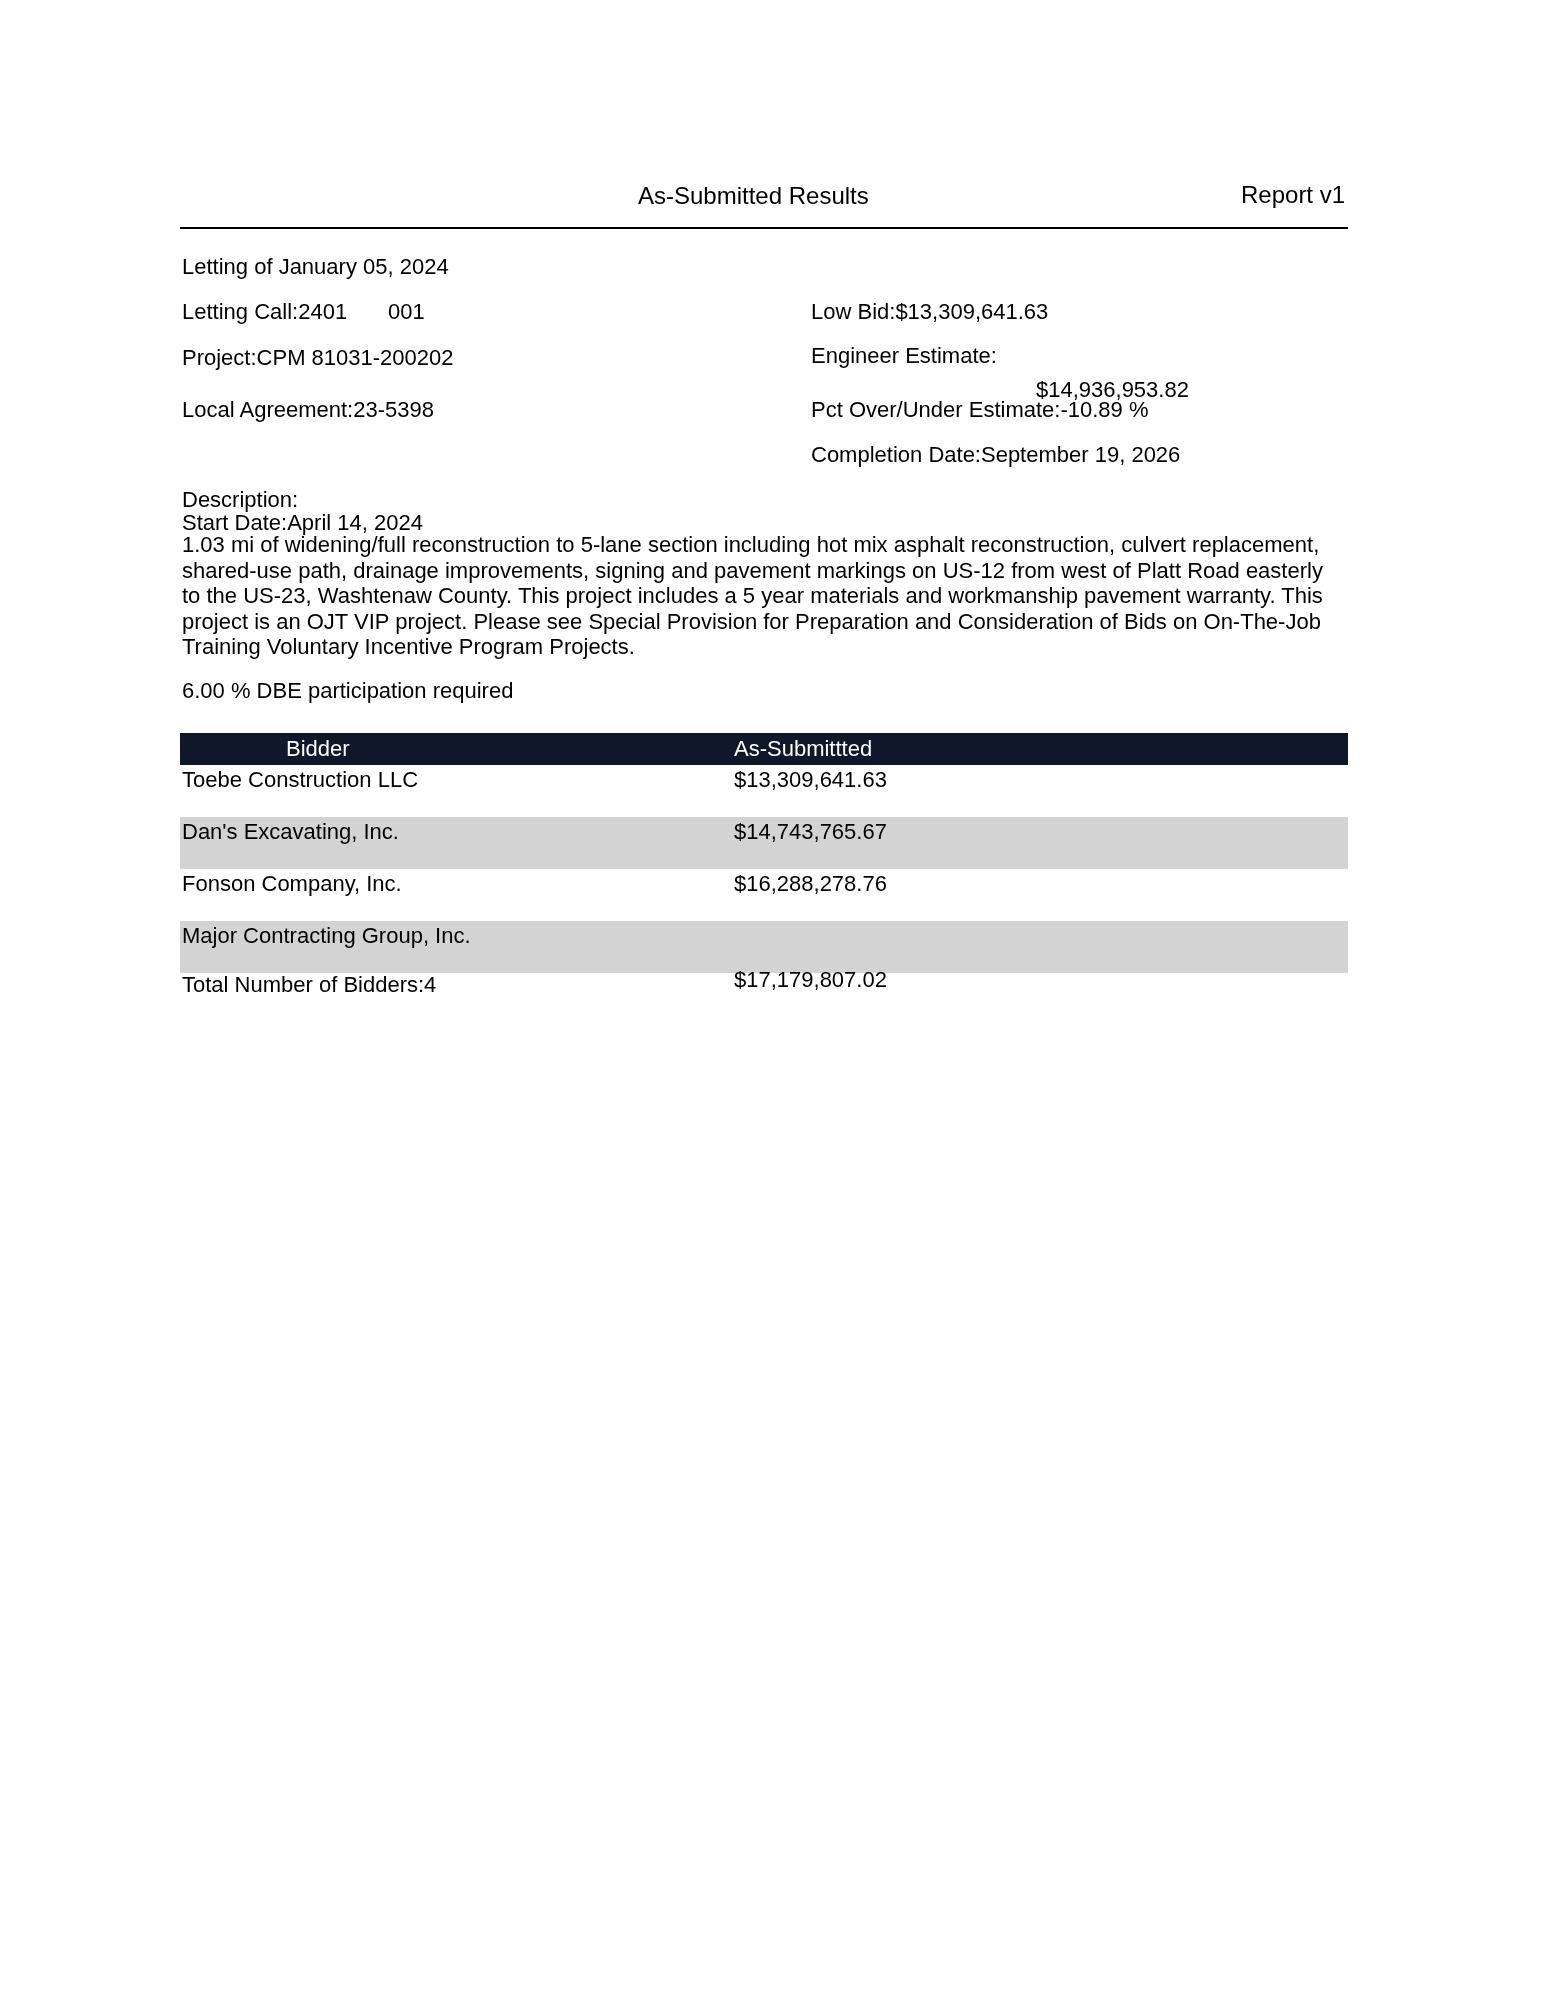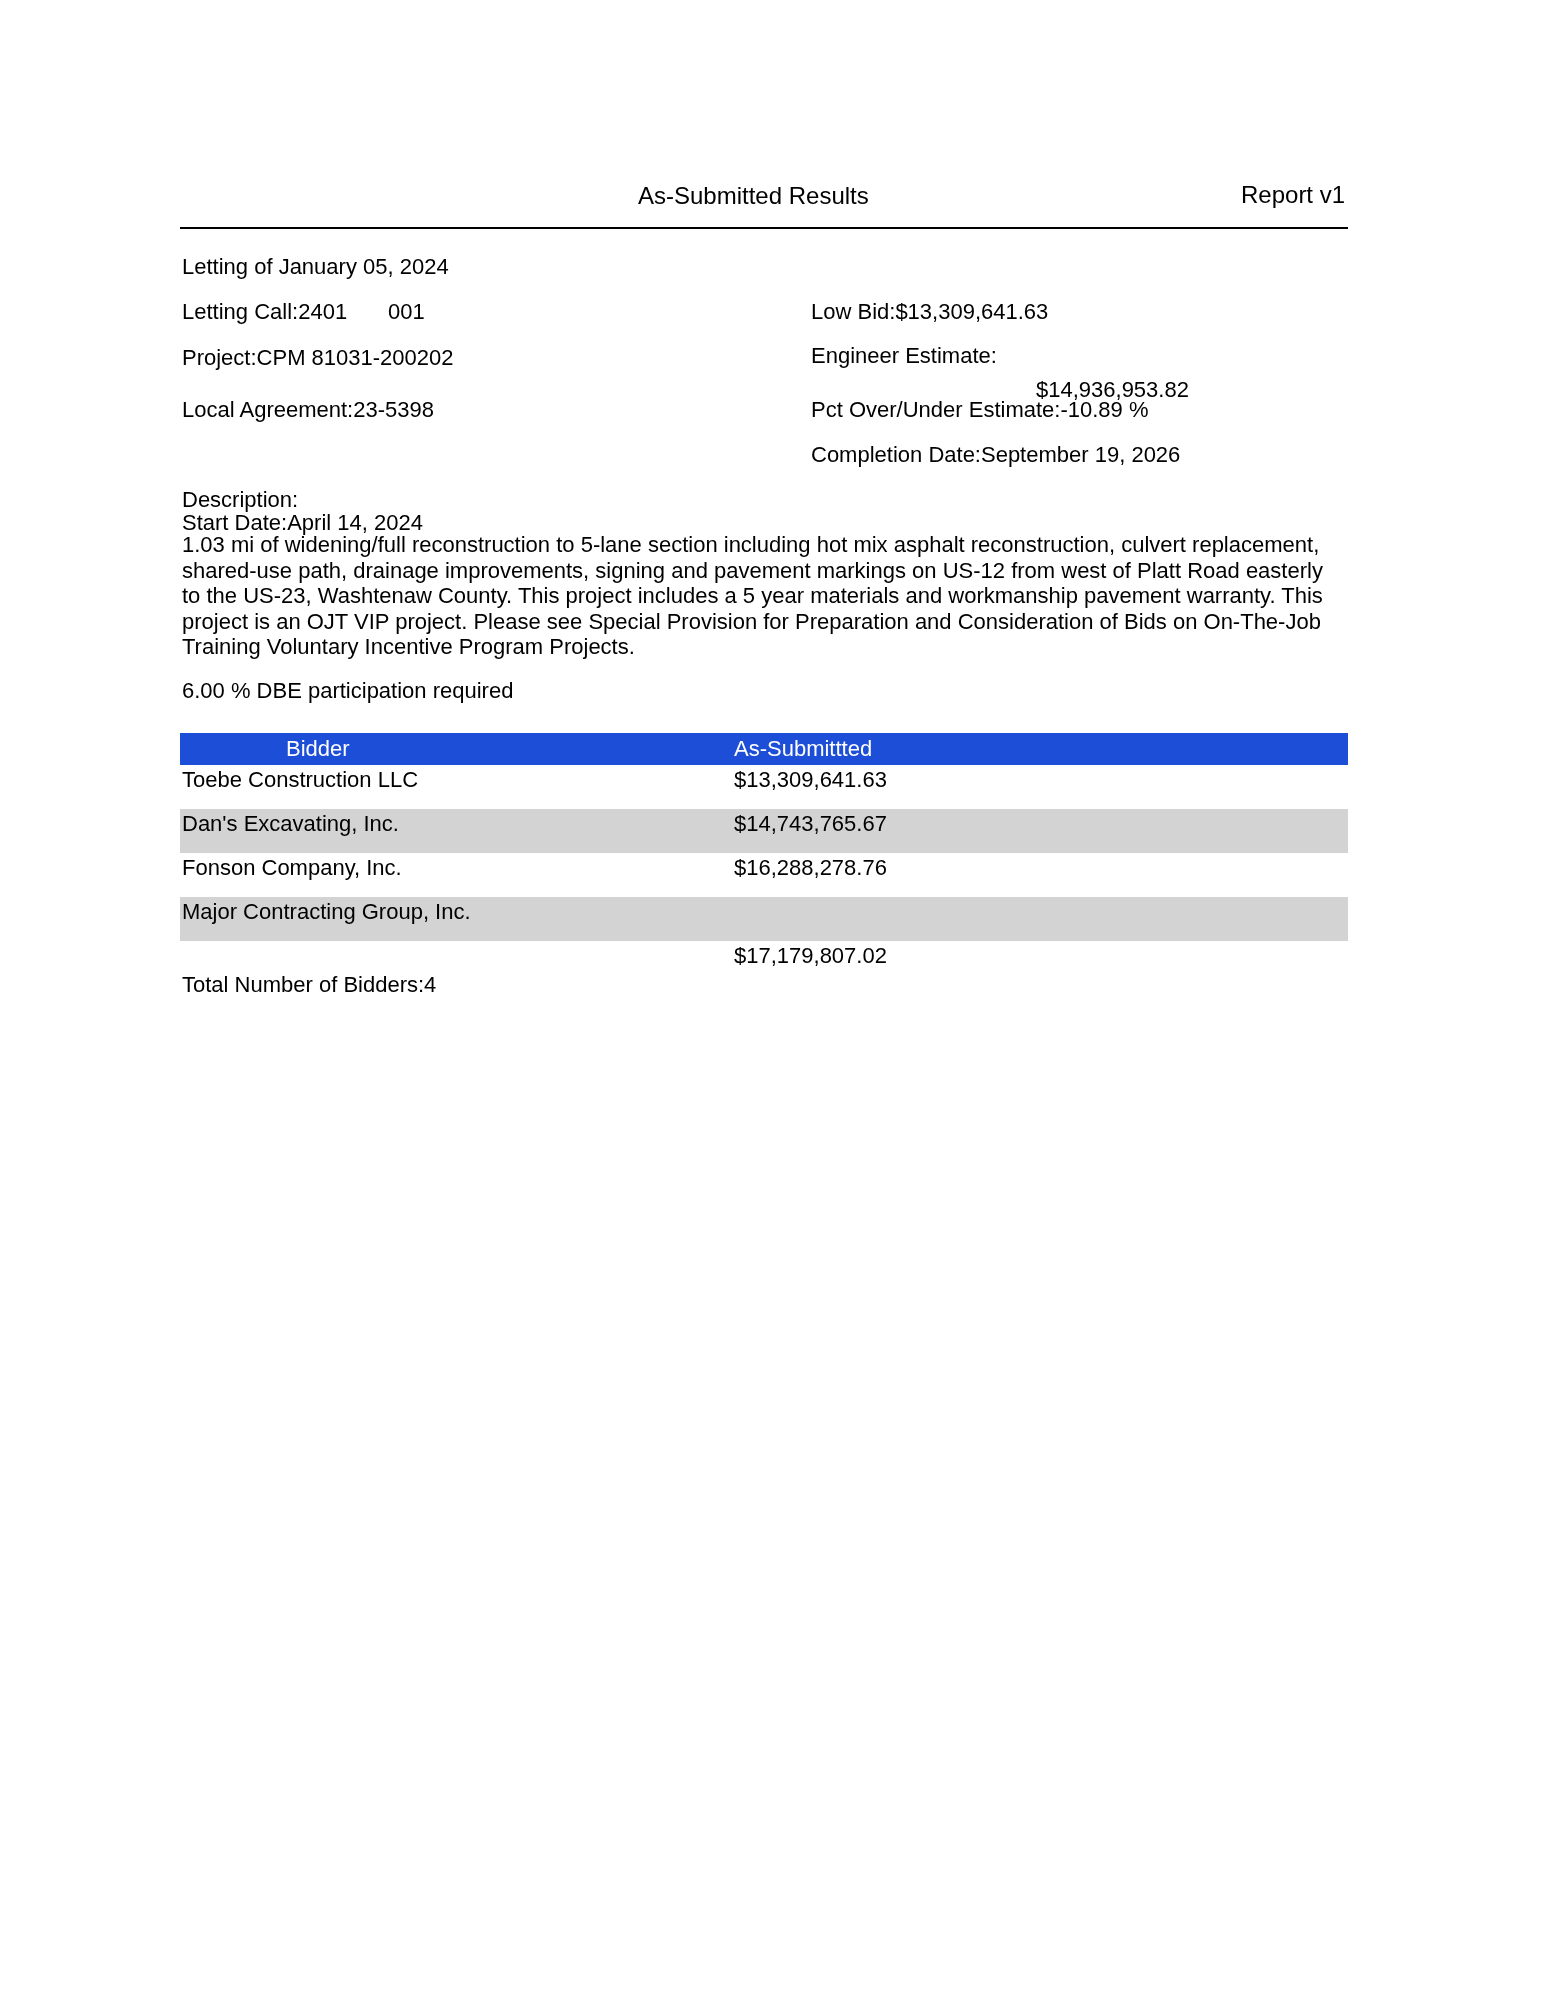--- a/index.html
+++ b/index.html
@@ -3,22 +3,22 @@
 <meta charset="utf-8">
 <style>
   html, body { margin:0; padding:0; background:#ffffff; }
   body { width:1545px; height:2000px; position:relative; overflow:hidden;
          font-family:"Liberation Sans", sans-serif; color:#000; font-size:22px; }
   .abs { position:absolute; white-space:nowrap; line-height:1; }
   .title { font-size:24px; }
   .rule { position:absolute; left:180px; width:1168px; top:227px; height:2px; background:#000; }
   .desc { position:absolute; left:182px; top:532px; width:1150px; line-height:25.5px; white-space:normal; font-size:22px; }
   .tbl { position:absolute; left:180px; top:733px; width:1168px; }
-  .thead { height:32px; background:#1d4ed8; color:#fff; position:relative; }
-  .trow { height:44px; position:relative; }
+  .thead { height:32px; background:#0f172a; color:#fff; position:relative; }
+  .trow { height:52px; position:relative; }
   .trow.alt { background:#d3d3d3;padding-left:28px; }
   .cell { position:absolute; top:4px; white-space:nowrap; line-height:1; }
 </style>
 </head>
 <body>
 
 <div class="abs title" style="left:638px; top:184px;">As-Submitted Results</div>
 <div class="abs title" style="left:1241px; top:183px;">Report v1</div>
 <div class="rule"></div>
 

